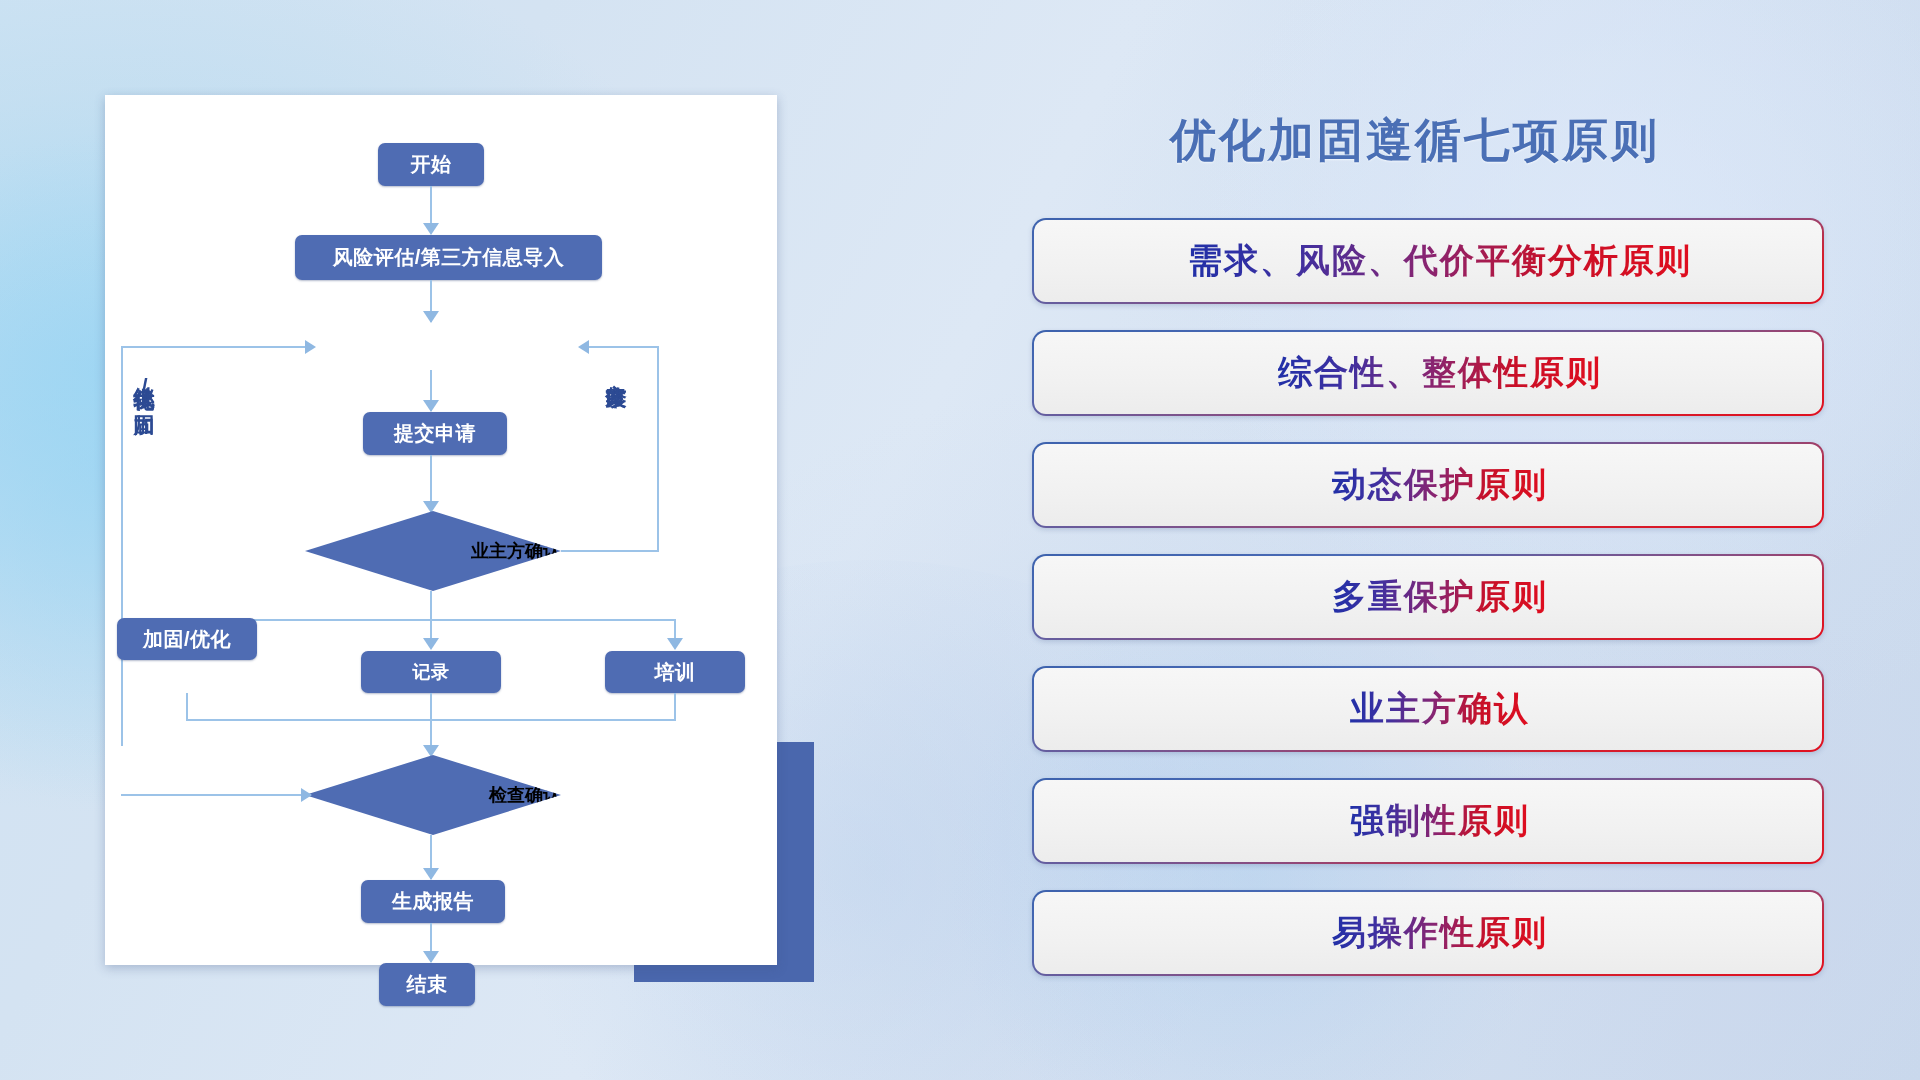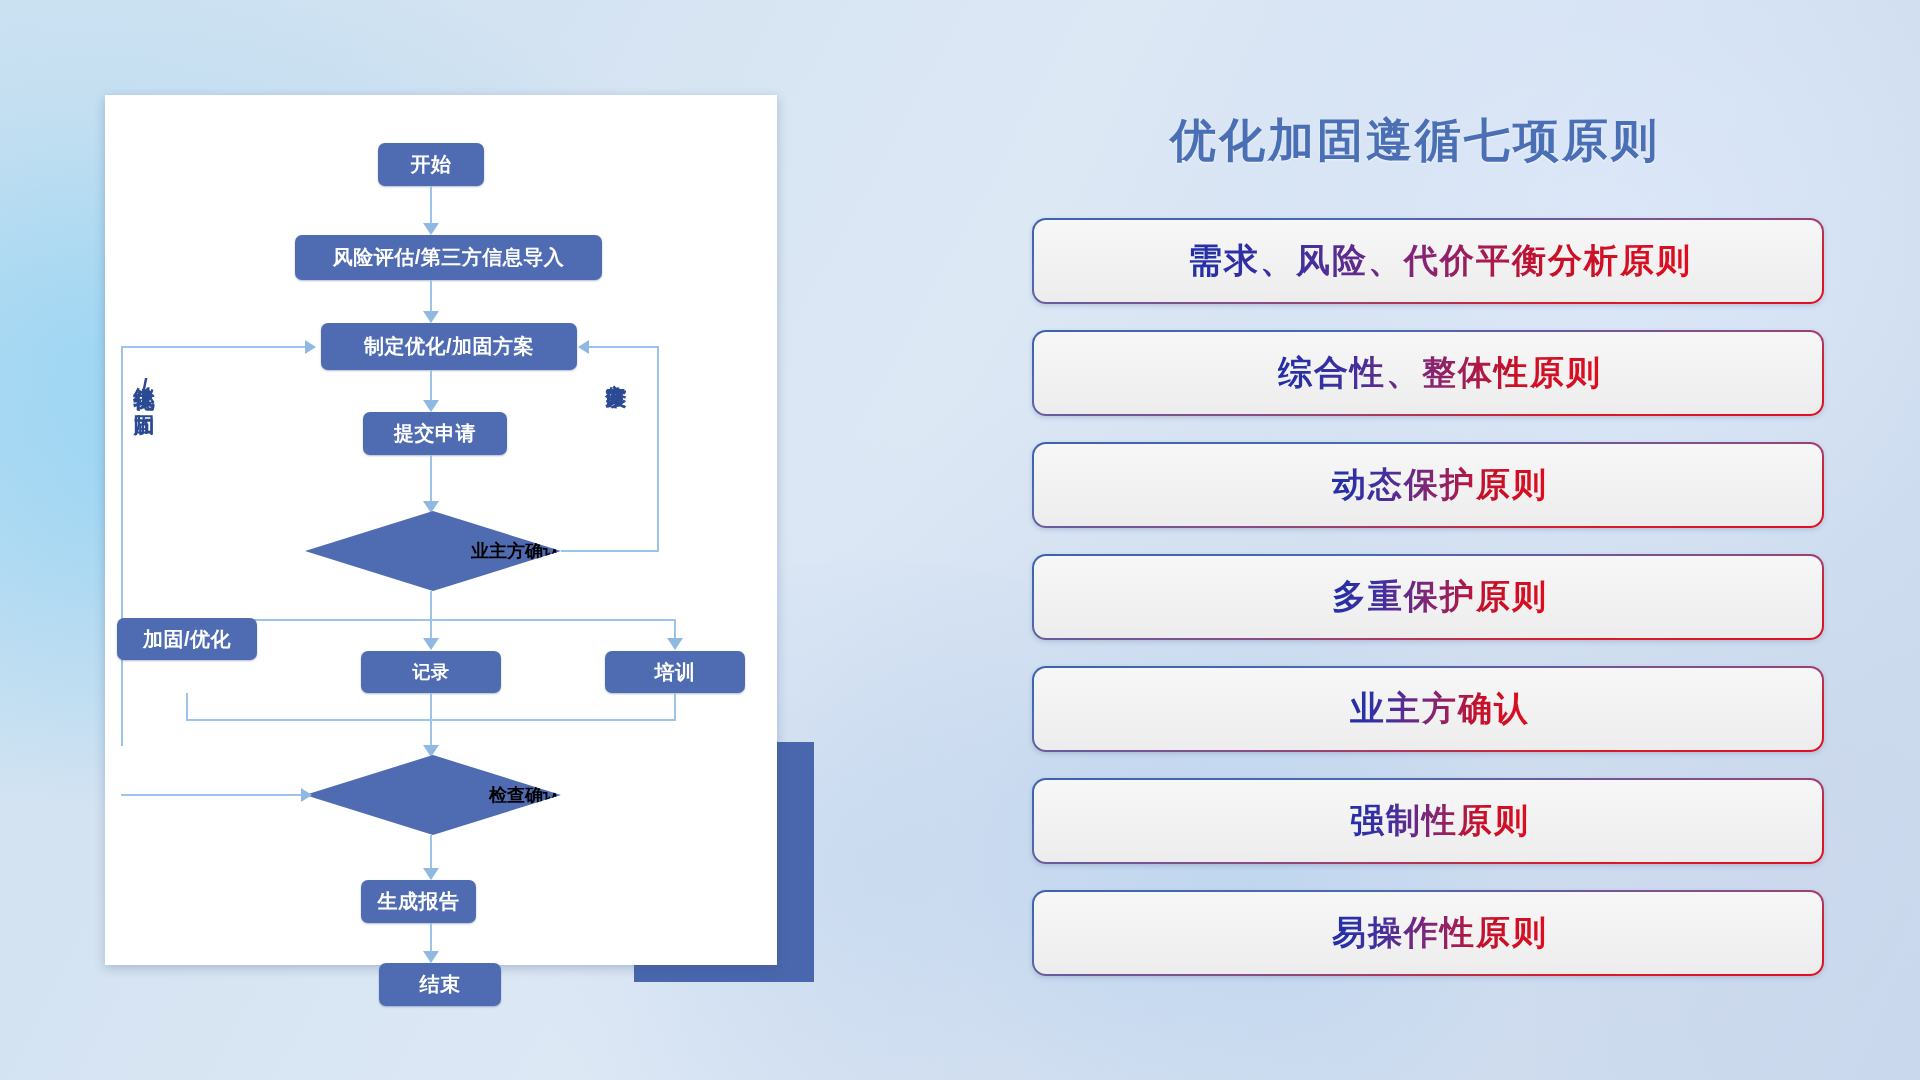--- a/index.html
+++ b/index.html
@@ -170,23 +170,20 @@
     </div>
     <div class="vline" style="left:325px; top:91px; height:46px;"></div>
     <div class="arrow-d" style="left:318px; top:128px;"></div>
 
     <div class="node" style="left:190px; top:140px; width:307px; height:45px; font-size:20px;">
       <span>风险评估/第三方信息导入</span>
     </div>
     <div class="vline" style="left:325px; top:185px; height:42px;"></div>
     <div class="arrow-d" style="left:318px; top:216px;"></div>
 
-    <div class="node" style="left:216px; top:228px; width:256px; height:47px; font-size:20px;">
-      <span>制定优化/加固方案</span>
-    </div>
     <div class="vline" style="left:325px; top:275px; height:41px;"></div>
     <div class="arrow-d" style="left:318px; top:305px;"></div>
 
     <div class="node" style="left:258px; top:317px; width:144px; height:43px; font-size:20px;">
       <span>提交申请</span>
     </div>
     <div class="vline" style="left:325px; top:360px; height:57px;"></div>
     <div class="arrow-d" style="left:318px; top:406px;"></div>
 
     <div class="diamond" style="left:200px; top:416px; width:256px; height:80px; font-size:18px;">
@@ -236,27 +233,27 @@
     <div class="diamond" style="left:200px; top:660px; width:256px; height:80px; font-size:18px;">
       <span>检查确认</span>
     </div>
 
     <div class="hline" style="left:16px; top:699px; width:190px;"></div>
     <div class="arrow-r" style="left:196px; top:693px;"></div>
 
     <div class="vline" style="left:325px; top:740px; height:44px;"></div>
     <div class="arrow-d" style="left:318px; top:773px;"></div>
 
-    <div class="node" style="left:256px; top:785px; width:115px; height:43px; font-size:20px;">
+    <div class="node" style="left:256px; top:785px; width:144px; height:43px; font-size:20px;">
       <span>生成报告</span>
     </div>
     <div class="vline" style="left:325px; top:828px; height:39px;"></div>
     <div class="arrow-d" style="left:318px; top:856px;"></div>
 
-    <div class="node" style="left:274px; top:868px; width:122px; height:43px; font-size:20px;">
+    <div class="node" style="left:274px; top:868px; width:96px; height:43px; font-size:20px;">
       <span>结束</span>
     </div>
 
   </div>
 
   <div id="right-panel">
 
     <div id="panel-title">优化加固遵循七项原则</div>
 
     <div class="principle" style="top:108px;">

